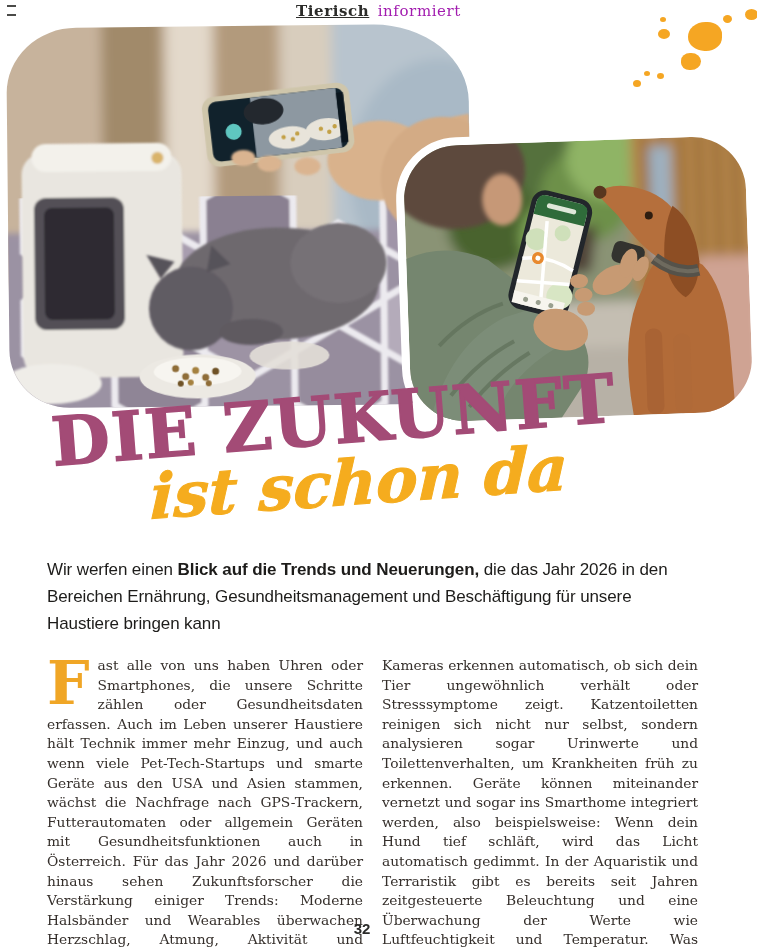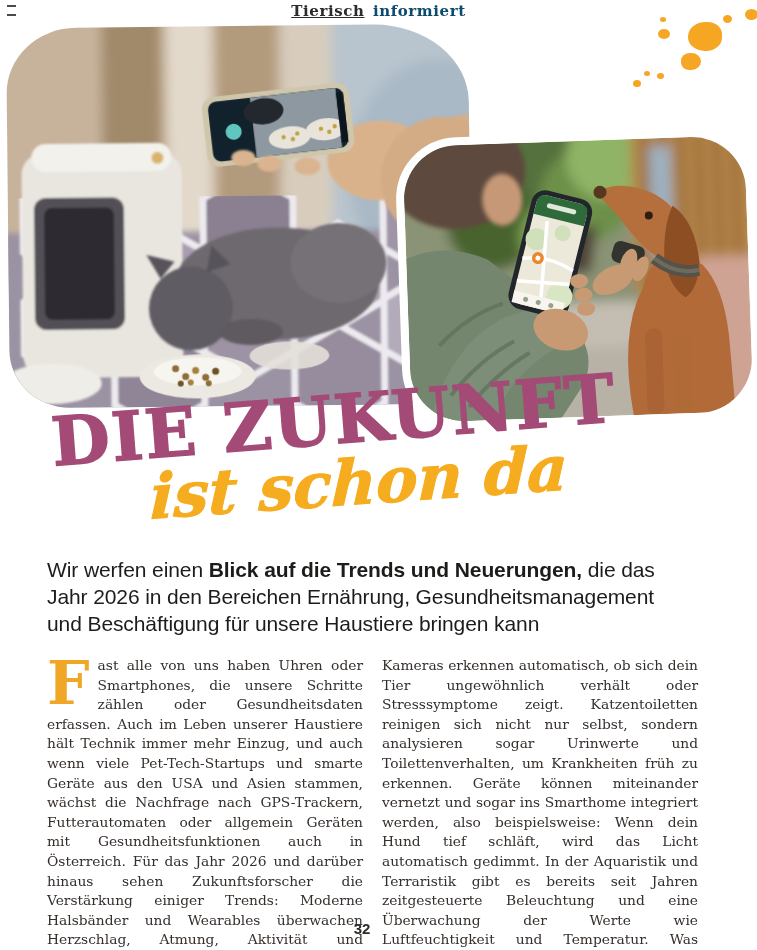--- a/index.html
+++ b/index.html
@@ -5,21 +5,21 @@
   html,body{margin:0;padding:0;background:#ffffff;}
   .page{position:relative;width:757px;height:950px;background:#fff;overflow:hidden;
         font-family:"Liberation Sans",sans-serif;}
   
   .fold-mark{position:absolute;left:7px;top:5px;width:9px;height:7px;
     border-top:2px solid #4a4a48;border-bottom:2px solid #4a4a48;}
   
   .mag-header{position:absolute;top:2px;left:0;width:100%;text-align:center;
     font-family:"DejaVu Serif",serif;font-size:15px;letter-spacing:.6px;color:#2c2c2a;}
   .mh-bold{font-weight:bold;text-decoration:underline;}
-  .mh-light{color:#0c4a6e;font-weight:bold;margin-left:3px;}
+  .mh-light{color:#a21caf;font-weight:normal;margin-left:3px;}
   
   .dots i{position:absolute;display:block;background:var(--c-dots,#f5a623);}
   .d1{left:688px;top:22px;width:34px;height:29px;border-radius:55% 45% 50% 52%;}
   .d2{left:681px;top:53px;width:20px;height:17px;border-radius:48% 52% 55% 45%;}
   .d3{left:658px;top:29px;width:12px;height:10px;border-radius:50%;}
   .d4{left:660px;top:17px;width:6px;height:5px;border-radius:50%;}
   .d5{left:723px;top:15px;width:9px;height:8px;border-radius:50%;}
   .d6{left:745px;top:9px;width:13px;height:11px;border-radius:50%;}
   .d7{left:644px;top:71px;width:6px;height:5px;border-radius:50%;}
   .d8{left:657px;top:73px;width:7px;height:6px;border-radius:50%;}
@@ -35,21 +35,21 @@
   .title-main{position:absolute;left:52px;top:404px;width:600px;margin:0;z-index:3;
     font-family:"DejaVu Serif",serif;font-weight:bold;font-size:67px;line-height:1;
     letter-spacing:2px;color:var(--c-title,#a34b76);-webkit-text-stroke:1.5px var(--c-title,#a34b76);
     transform:rotate(-4.5deg);transform-origin:10% 60%;white-space:nowrap;}
   .title-script{position:absolute;left:150px;top:452px;z-index:4;
     font-family:"DejaVu Serif",serif;font-style:italic;font-weight:bold;font-size:62px;line-height:1;
     color:var(--c-script,#f5ac1e);-webkit-text-stroke:1px var(--c-script,#f5ac1e);
     transform:rotate(-4deg) skewX(-6deg);white-space:nowrap;}
   
   .intro{position:absolute;left:47px;top:556px;width:625px;margin:0;
-    font-size:21px;line-height:27px;color:#1d1c1a;letter-spacing:-0.1px;}
+    font-size:17px;line-height:27px;color:#1d1c1a;letter-spacing:-0.1px;}
   .intro strong{font-weight:bold;}
   
   .columns{position:absolute;left:47px;top:656px;width:651px;display:flex;gap:19px;}
   .col{flex:1;font-family:"DejaVu Serif",serif;font-size:13.8px;line-height:19.6px;
     color:#352f2b;text-align:justify;hyphens:auto;-webkit-hyphens:auto;}
   .dropcap{float:left;font-family:"DejaVu Serif",serif;font-weight:bold;
     font-size:60px;line-height:50px;padding:2px 8px 0 0;color:var(--c-dropcap,#f0a626);}
   
   .page-num{position:absolute;left:0;top:920px;width:724px;text-align:center;
     font-size:15px;font-weight:bold;color:#2b2b29;}

